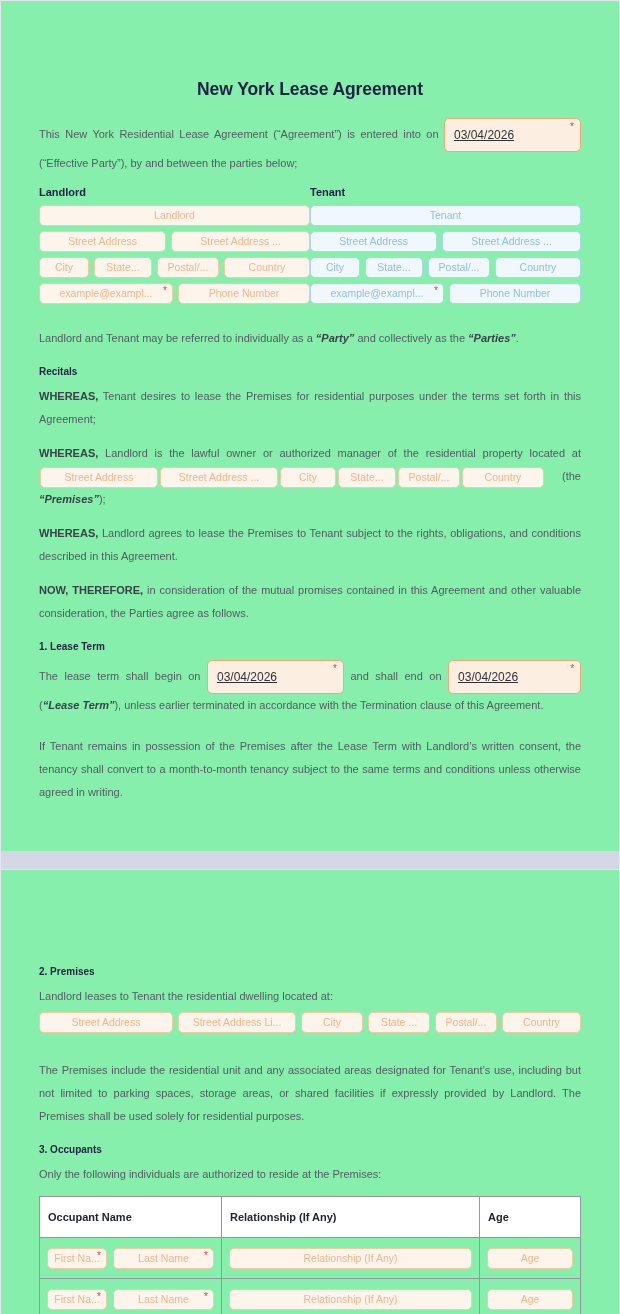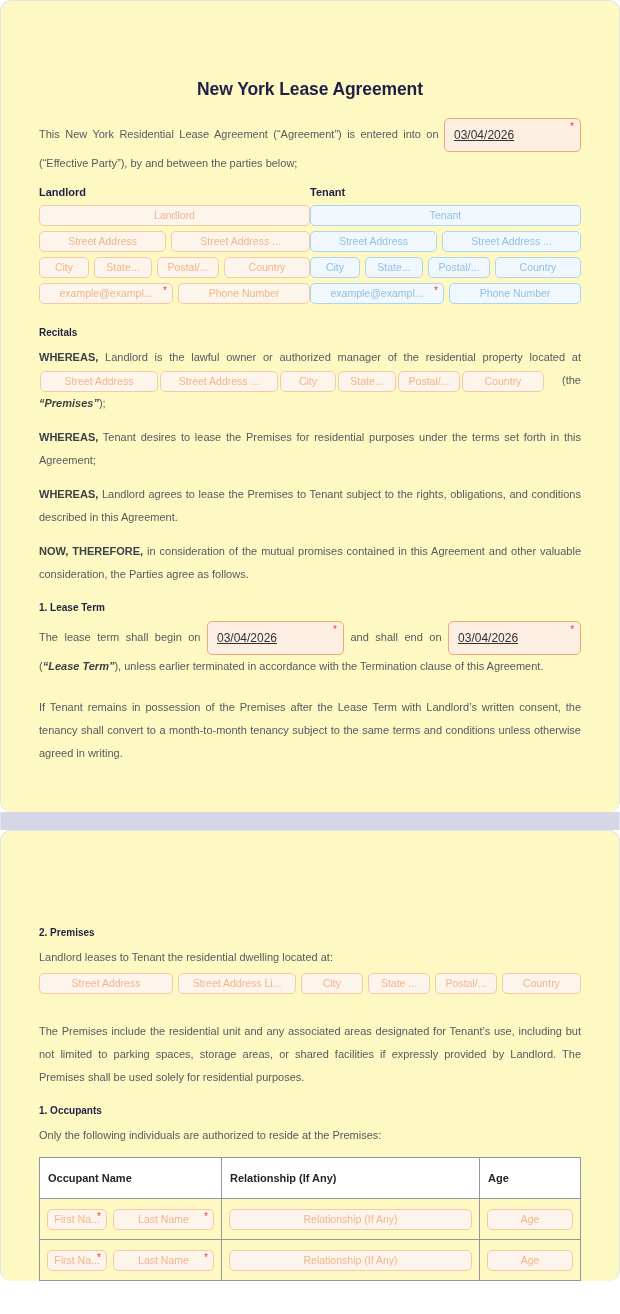--- a/index.html
+++ b/index.html
@@ -16,27 +16,26 @@
   }
   .viewport {
     width: 620px;
     position: relative;
     overflow: hidden;
     background: #fff;
   }
 
   
   .page {
-    background: #fef9c3;
+    background: #86efac;
     border-left: 1px solid #e4e5ee;
     border-right: 1px solid #e4e5ee;
     border-top: 1px solid #e4e5ee;
     padding: 8px 38px;
     position: relative;
-    border-radius: 11px;
   }
   .page.page1 { padding-top: 78px; padding-bottom: 36px; }
   .page.page2 { padding-top: 96px; padding-bottom: 0; border-top: 1px solid #e4e5ee; }
 
   .page-gap {
     height: 18px;
     background: #d6d7e4;
     border-left: 1px solid #e4e5ee;
     border-right: 1px solid #e4e5ee;
   }
@@ -259,34 +258,40 @@
           <span class="fld b w-email">
             <span>example@exampl...</span>
             <span class="req">*</span>
           </span>
           <span class="fld b w-phone">Phone Number</span>
         </div>
       </div>
 
     </div>
 
+    <p class="para nojust">
+      <span>Landlord and Tenant may be referred to individually as a</span>
+      <span class="q-bold">“Party”</span>
+      <span>and collectively as the</span>
+      <span class="q-bold">“Parties”</span><span>.</span>
+    </p>
 
     <div class="sec-head spaced">Recitals</div>
+
+    <p class="para">
+      <b>WHEREAS,</b>
+      <span>Tenant desires to lease the Premises for residential purposes under the terms set forth in this Agreement;</span>
+    </p>
 
     <p class="para">
       <b>WHEREAS,</b>
       <span>Landlord is the lawful owner or authorized manager of the residential property located at</span>
       <span class="addr-inline"><span class="fld o w-a1">Street Address</span><span class="fld o w-a2">Street Address ...</span><span class="fld o w-a3">City</span><span class="fld o w-a4">State...</span><span class="fld o w-a5">Postal/...</span><span class="fld o w-a6">Country</span></span>
       <span>(the</span>
       <span class="q-bold">“Premises”</span><span>);</span>
-    </p>
-
-    <p class="para">
-      <b>WHEREAS,</b>
-      <span>Tenant desires to lease the Premises for residential purposes under the terms set forth in this Agreement;</span>
     </p>
 
     <p class="para">
       <b>WHEREAS,</b>
       <span>Landlord agrees to lease the Premises to Tenant subject to the rights, obligations, and conditions described in this Agreement.</span>
     </p>
 
     <p class="para">
       <b>NOW, THEREFORE,</b>
       <span>in consideration of the mutual promises contained in this Agreement and other valuable consideration, the Parties agree as follows.</span>
@@ -324,21 +329,21 @@
       <span class="fld o c1">Street Address</span>
       <span class="fld o c2">Street Address Li...</span>
       <span class="fld o c3">City</span>
       <span class="fld o c4">State ...</span>
       <span class="fld o c5">Postal/...</span>
       <span class="fld o c6">Country</span>
     </div>
 
     <p class="para" style="margin-top:26px;">The Premises include the residential unit and any associated areas designated for Tenant’s use, including but not limited to parking spaces, storage areas, or shared facilities if expressly provided by Landlord. The Premises shall be used solely for residential purposes.</p>
 
-    <div class="sec-head spaced">1. Occupants</div>
+    <div class="sec-head spaced">3. Occupants</div>
 
     <p class="para nojust" style="margin-bottom:0;">Only the following individuals are authorized to reside at the Premises:</p>
 
     <table class="occ">
       <thead>
         <tr>
           <th class="col-name">Occupant Name</th>
           <th class="col-rel">Relationship (If Any)</th>
           <th class="col-age">Age</th>
         </tr>

